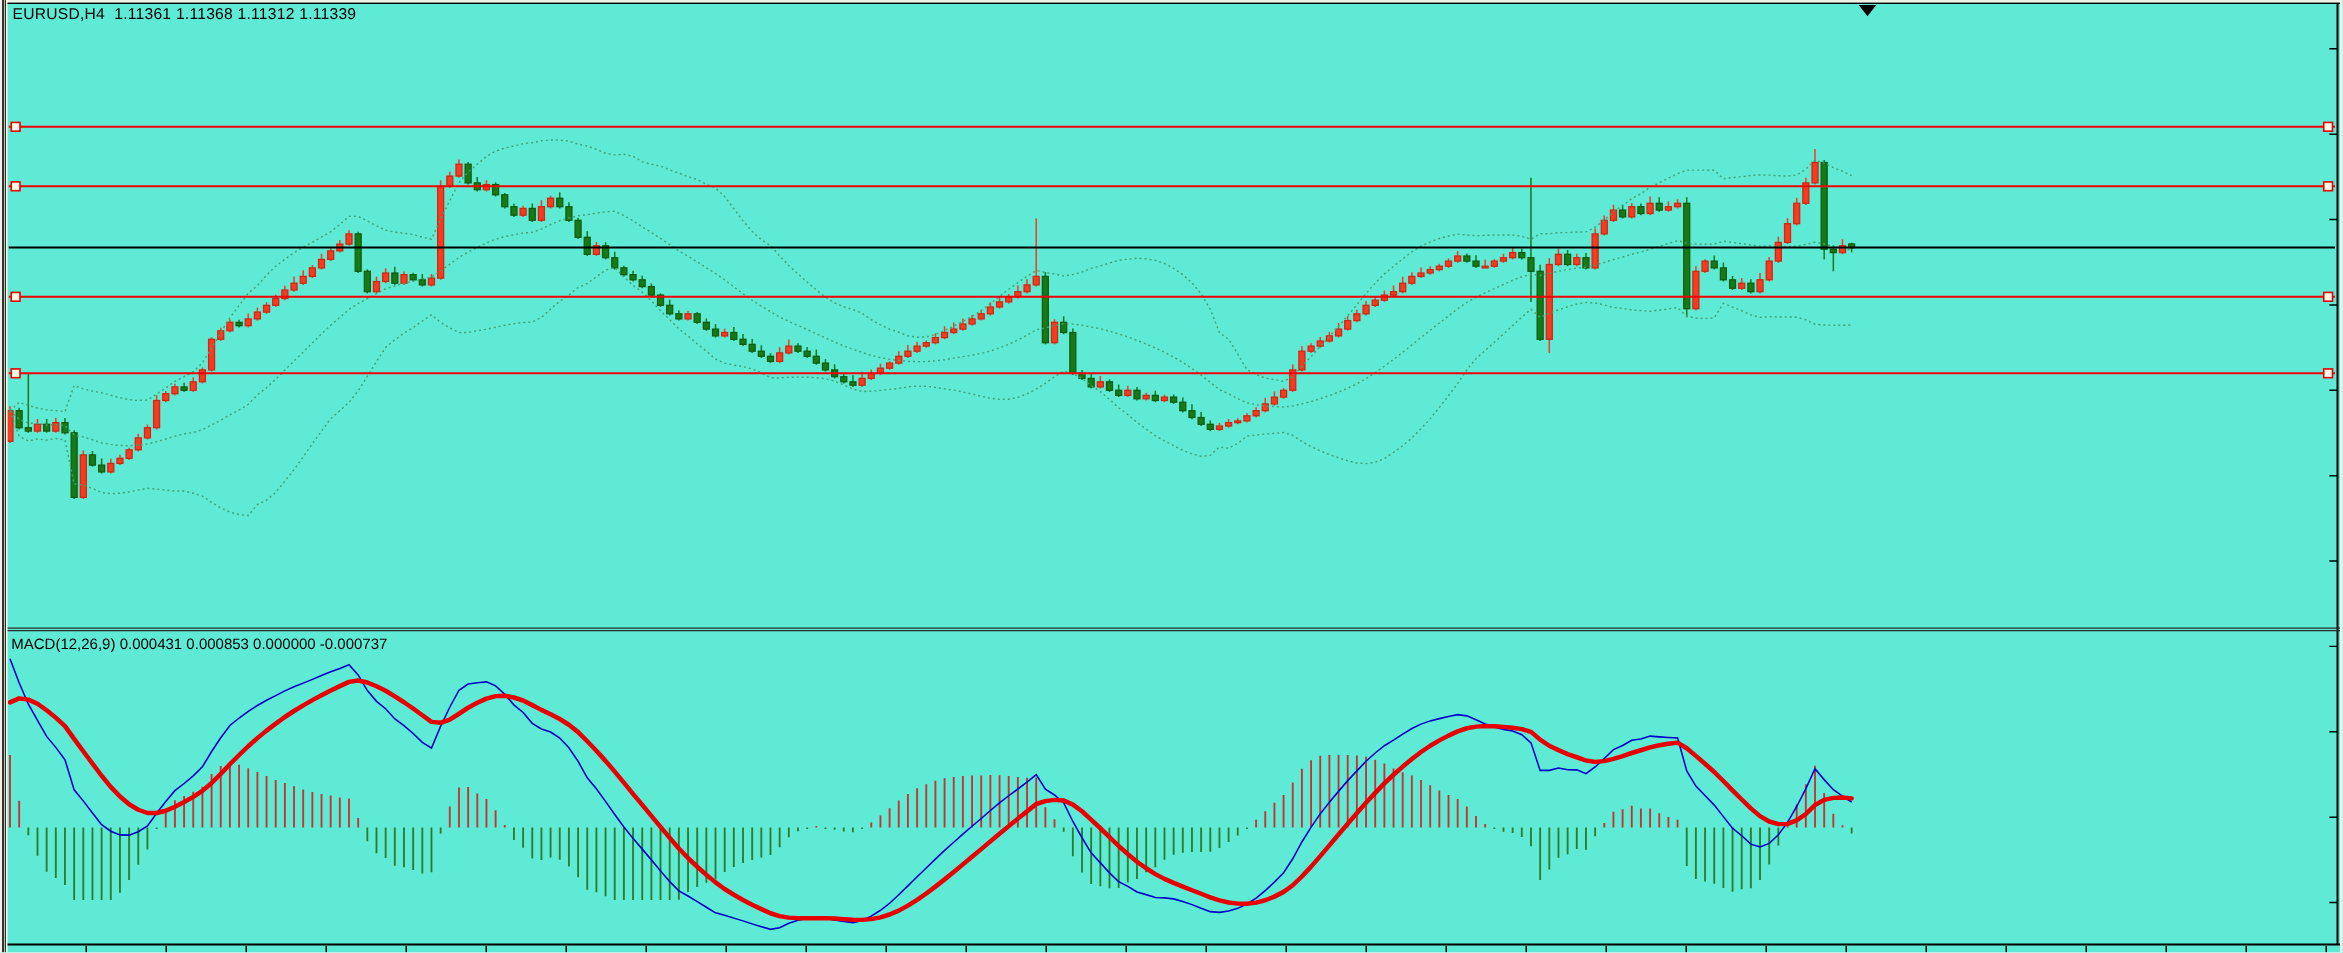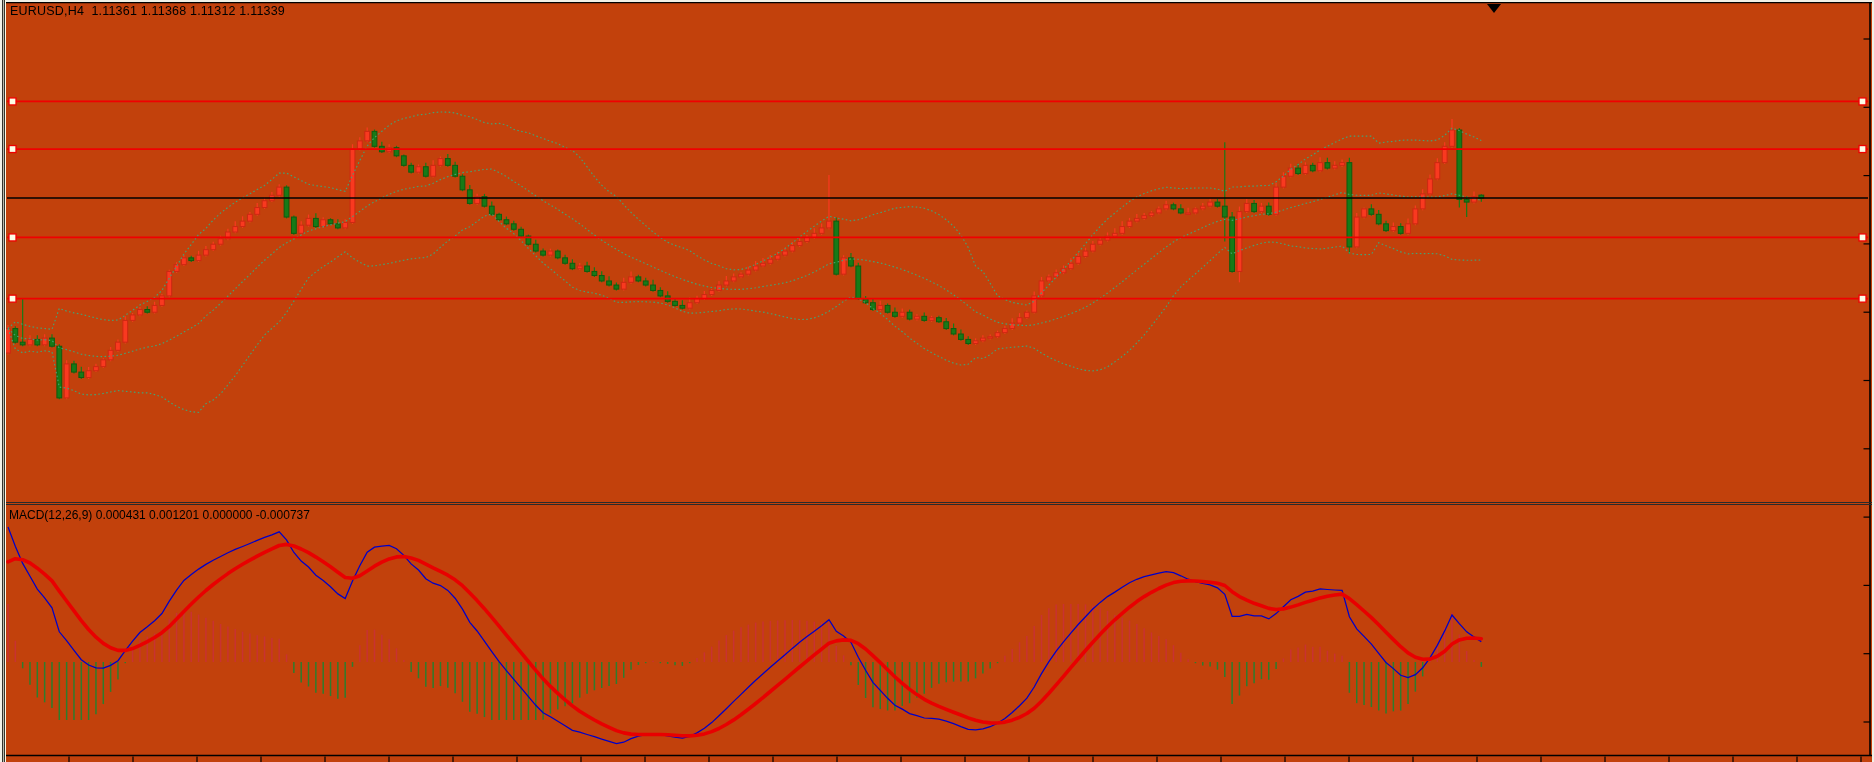--- a/index.html
+++ b/index.html
@@ -1,18 +1,18 @@
 <!DOCTYPE html>
 <html><head>
 <meta charset="utf-8">
 <style>
   html,body{margin:0;padding:0;background:#ffffff;}
   .window{
     position:relative;width:1874px;height:762px;overflow:hidden;
-    background:#c2410c;font-family:"Liberation Sans",sans-serif;
+    background:#5eead4;font-family:"Liberation Sans",sans-serif;
   }
   .left-frame{
     position:absolute;left:0;top:0;width:6px;height:762px;z-index:5;
     background:linear-gradient(to right,#f2f2ea 0 2px,#35352f 2px 3px,#b8b8ac 3px 4px,#35352f 4px 5px,#fcfce6 5px 6px);
   }
   .top-frame{position:absolute;left:0;top:0;width:1874px;height:2px;background:#f0f0e6;z-index:4;}
   .right-frame{position:absolute;right:0;top:0;width:2px;height:762px;background:#f0f0e6;z-index:4;}
   .ohlc-title{
     position:absolute;left:10px;top:4px;z-index:10;
     font-size:12.5px;color:#000;white-space:pre;letter-spacing:0.2px;
@@ -718,14 +718,14 @@
         <line x1="1863.5" y1="380.5" x2="1870" y2="380.5" stroke="#000000" stroke-width="1.2"></line>
         <line x1="1863.5" y1="448.8" x2="1870" y2="448.8" stroke="#000000" stroke-width="1.2"></line>
         <line x1="1863.5" y1="517.1" x2="1870" y2="517.1" stroke="#000000" stroke-width="1.2"></line>
         <line x1="1863.5" y1="585.4" x2="1870" y2="585.4" stroke="#000000" stroke-width="1.2"></line>
         <line x1="1863.5" y1="653.6999999999999" x2="1870" y2="653.6999999999999" stroke="#000000" stroke-width="1.2"></line>
         <line x1="1863.5" y1="721.9999999999999" x2="1870" y2="721.9999999999999" stroke="#000000" stroke-width="1.2"></line>
       </g>
     </svg>
 
   <div class="ohlc-title">EURUSD,H4  1.11361 1.11368 1.11312 1.11339</div>
-  <div class="macd-label"><span>MACD(12,26,9)</span><span> 0.000431 0.001201 0.000000 -0.000737</span></div>
+  <div class="macd-label"><span>MACD(12,26,9)</span><span> 0.000431 0.000853 0.000000 -0.000737</span></div>
 </div>
 
 </body></html>

